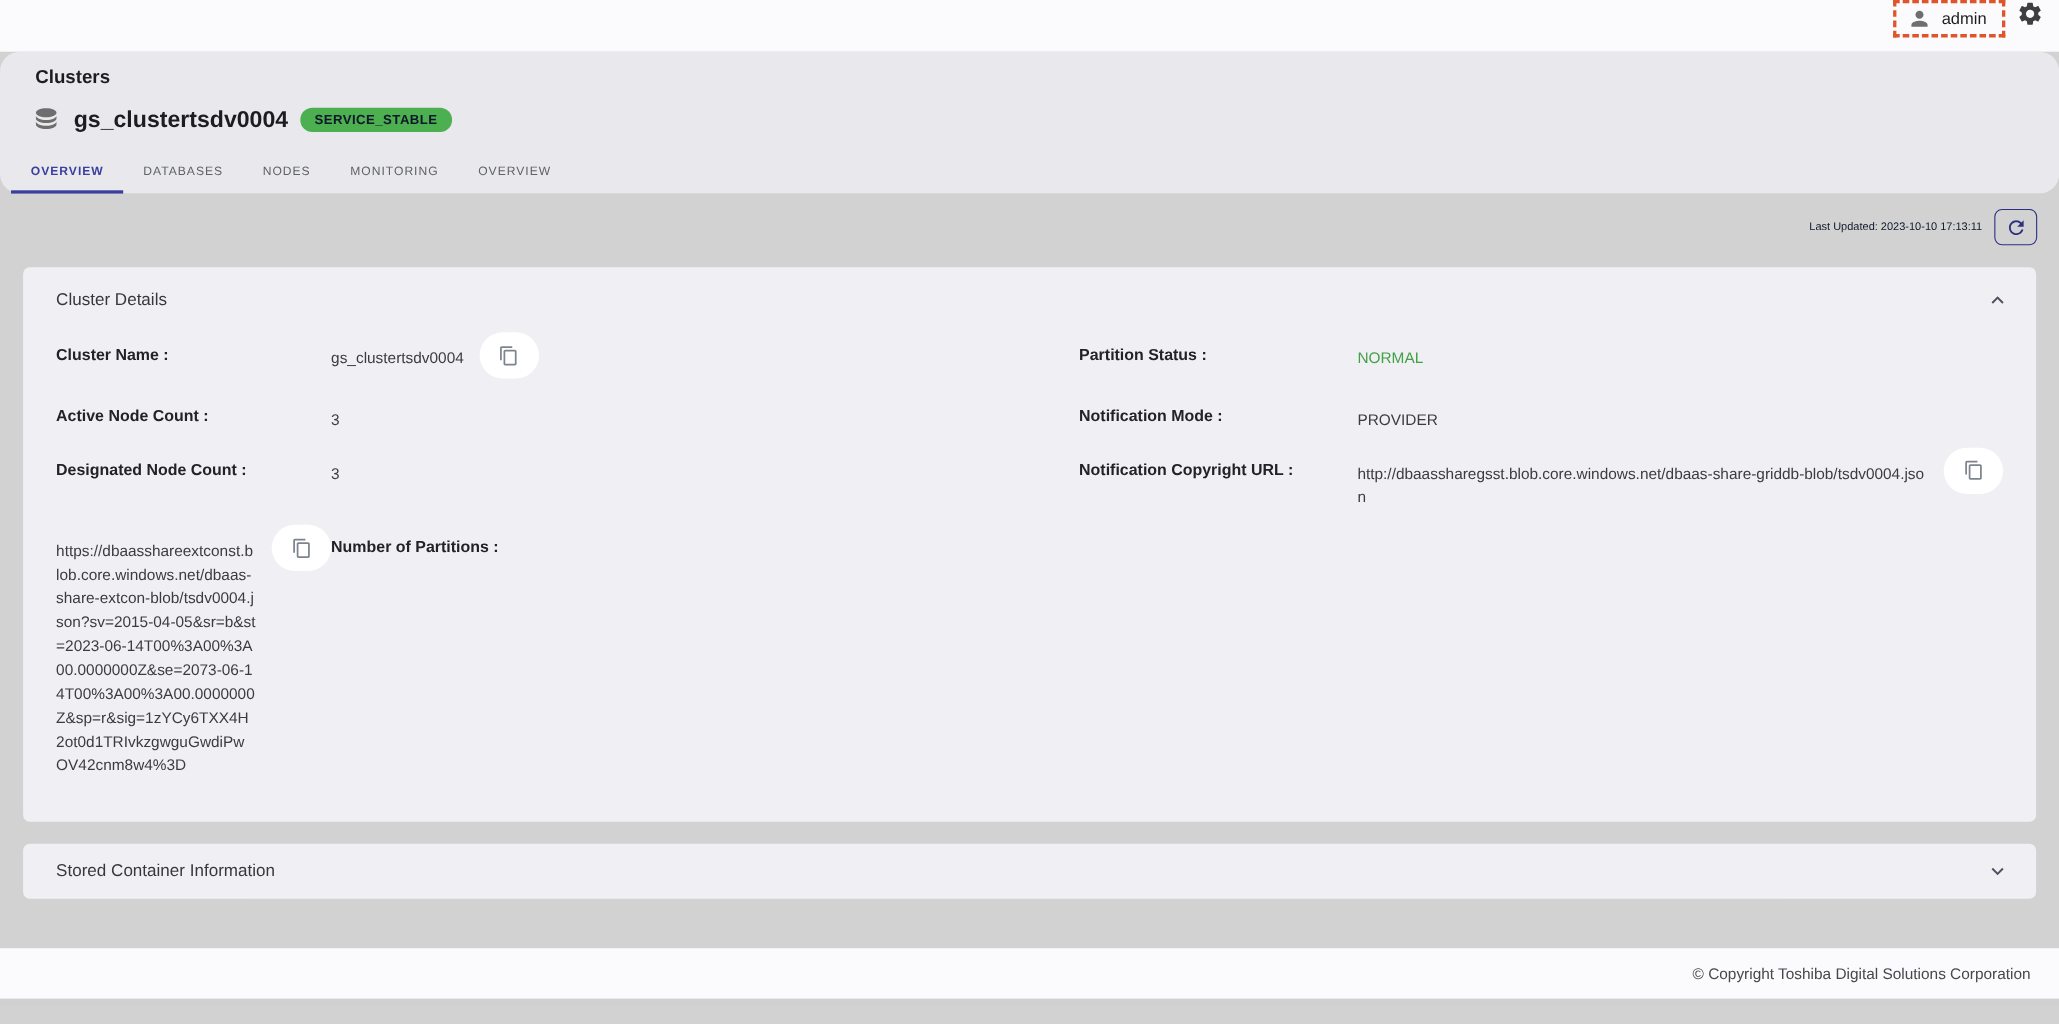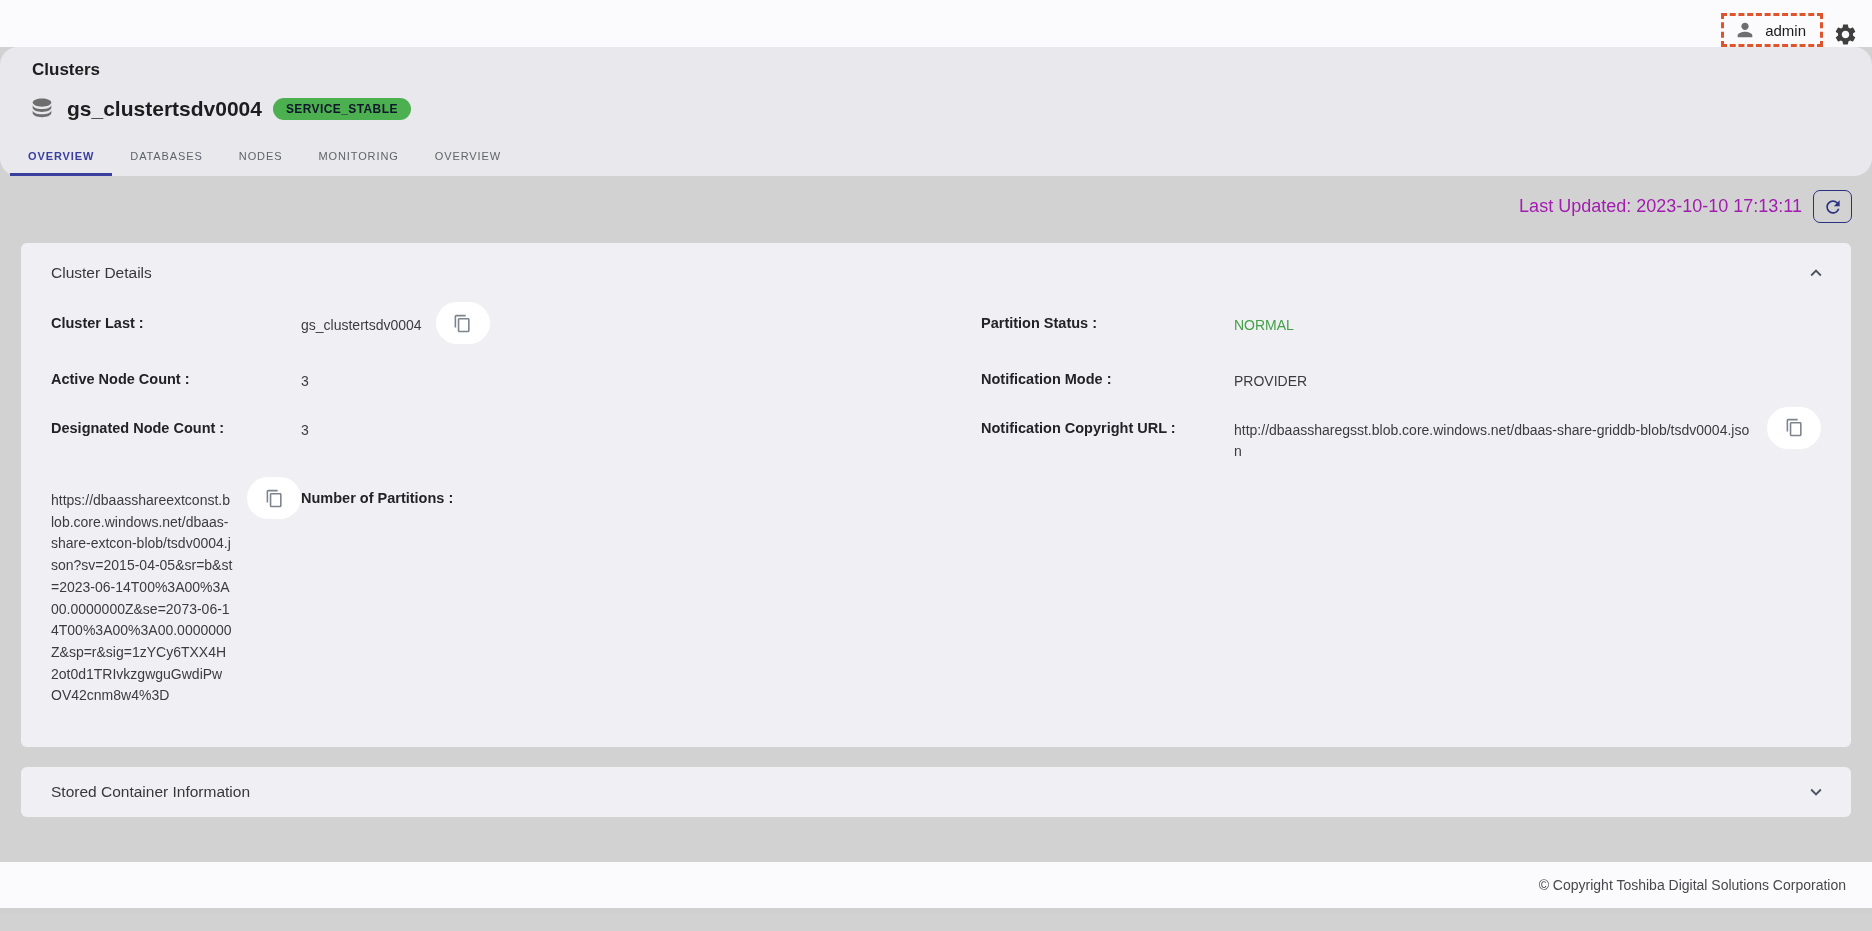--- a/index.html
+++ b/index.html
@@ -11,42 +11,42 @@
     --topbar-bg:#fbfbfd;
     --header-bg:#e8e8ed;
     --content-bg:#d2d2d2;
     --panel-bg:#f0f0f4;
   }
   *{box-sizing:border-box;margin:0;padding:0;}
   html,body{width:1872px;height:931px;overflow:hidden;}
   body{font-family:"Liberation Sans",sans-serif;background:var(--content-bg);color:#222;}
 
   
-  .topbar{height:47px;background:var(--topbar-bg);display:flex;align-items:flex-end;justify-content:flex-end;padding-right:14px;gap:10px;}
+  .topbar{height:47px;background:var(--topbar-bg);display:flex;align-items:flex-start;justify-content:flex-end;padding-right:14px;gap:10px;}
   .admin-chip{display:flex;align-items:center;gap:9px;border:3px dashed var(--dash-orange);padding:3px 14px 3px 10px;background:transparent;cursor:pointer;}
   .admin-chip svg{width:22px;height:22px;fill:#6e6e6e;}
   .admin-label{font-size:15px;font-weight:500;color:#1c1c1c;}
   .gear-btn{background:none;border:none;cursor:pointer;display:flex;align-items:center;}
   .gear-btn svg{width:25px;height:25px;fill:#3f3f3f;}
 
   
   .header{background:var(--header-bg);padding-top:13px;border-radius:18px;}
   .breadcrumb{margin-left:32px;font-size:17px;font-weight:700;color:#1d1d1f;}
   .cluster-row{display:flex;align-items:center;gap:11px;margin:15px 0 0 28px;}
   .db-icon svg{width:28px;height:28px;fill:#6e6e6e;display:block;}
   .cluster-name{font-size:21px;font-weight:700;color:#1d1d1f;}
   .status-badge{background:var(--badge-green);color:#0f172a;font-size:12px;font-weight:700;letter-spacing:.4px;padding:4px 13px;border-radius:12px;}
   .tabs{display:flex;margin-top:15px;padding-left:10px;}
   .tab{height:38px;display:flex;align-items:center;padding:0 18px;font-size:11px;font-weight:500;letter-spacing:.9px;color:#5f6368;border-bottom:3px solid transparent;cursor:pointer;text-align:right;}
   .tab.active{color:var(--accent);border-bottom-color:var(--accent);font-weight:600;}
 
   
   .content{background:var(--content-bg);height:686px;}
   .toolbar{display:flex;align-items:center;justify-content:flex-end;gap:11px;padding:14px 20px 0 0;}
-  .last-updated{font-size:18px;color:#a21caf;}
+  .last-updated{font-size:10px;color:#0f172a;}
   .refresh-btn{width:39px;height:33px;border:1px solid var(--navy);border-radius:7px;background:transparent;display:flex;align-items:center;justify-content:center;cursor:pointer;}
   .refresh-btn svg{width:20px;height:20px;fill:var(--navy);}
 
   .panel{margin:20px 21px 0 21px;background:var(--panel-bg);border-radius:6px;}
   .panel-head{display:flex;align-items:center;justify-content:space-between;padding:19px 24px 0 30px;}
   .panel-head.slim{padding:14px 24px 14px 30px;}
   .panel-title{font-size:15.5px;color:#38383c;}
   .chevron-btn{background:none;border:none;cursor:pointer;display:flex;align-items:center;}
   .chevron-btn svg{width:22px;height:22px;fill:#4e5360;}
 
@@ -118,21 +118,21 @@
     <div class="panel-head">
       <span class="panel-title">Cluster Details</span>
       <button class="chevron-btn">
         <svg viewBox="0 0 24 24">
             <path d="M7.41 15.41 12 10.83l4.59 4.58L18 14l-6-6-6 6 1.41 1.41z"></path>
           </svg>
       </button>
     </div>
     <div class="fields" id="fields">
         <div class="field-row">
-          <div class="field-label">Cluster Last :</div>
+          <div class="field-label">Cluster Name :</div>
           <div class="value-wrap">
             <span class="field-value">gs_clustertsdv0004</span>
   <button class="copy-pill">
     <svg viewBox="0 0 24 24">
                 <path d="M16 1H4c-1.1 0-2 .9-2 2v14h2V3h12V1zm3 4H8c-1.1 0-2 .9-2 2v14c0 1.1.9 2 2 2h11c1.1 0 2-.9 2-2V7c0-1.1-.9-2-2-2zm0 16H8V7h11v14z"></path>
               </svg>
   </button>
 </div>
           <div class="field-label">Partition Status :</div>
           <div class="value-wrap">

